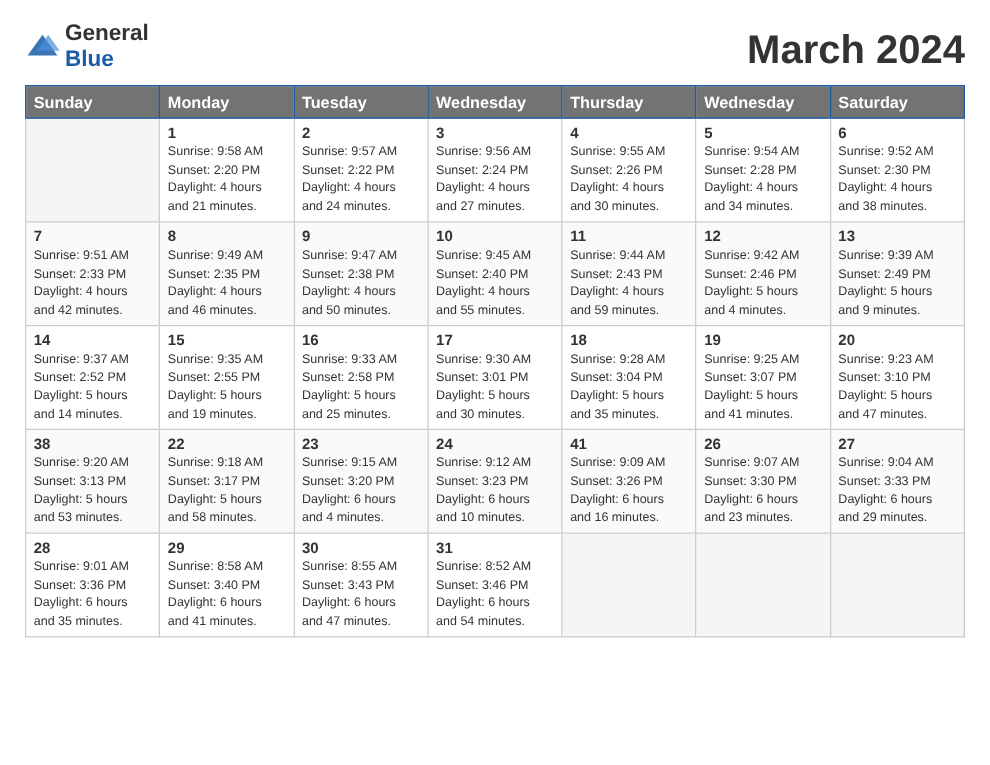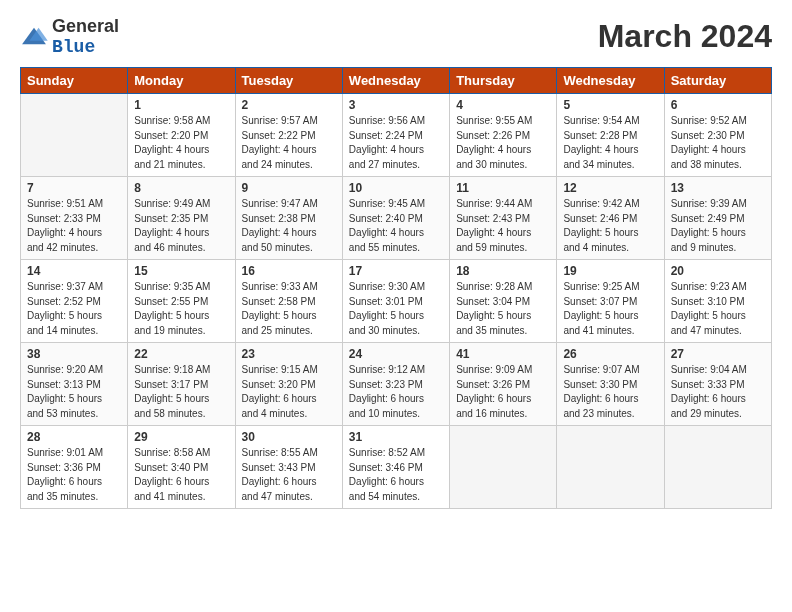--- a/index.html
+++ b/index.html
@@ -10,38 +10,37 @@
       height: 612px;
       overflow: hidden;
     }
     .page {
       width: 792px;
       padding: 16px 20px 12px 20px;
     }
     .header {
       display: flex;
       justify-content: space-between;
-      align-items: center;
+      align-items: flex-end;
       margin-bottom: 10px;
     }
     .logo {
       display: flex;
       align-items: center;
       gap: 4px;
     }
     .logo-text-general {
       font-size: 18px;
       font-weight: bold;
       color: #333;
     }
     .logo-text-blue {
       font-size: 18px;
       font-weight: bold;
       color: #1a5da6;
-      font-family: Liberation Mono, monospace;
     }
     .logo-icon {
       width: 28px;
       height: 22px;
     }
     .title-block {
       text-align: right;
     }
     .calendar-title {
       font-size: 32px;
@@ -51,21 +50,21 @@
     .calendar-subtitle {
       font-size: 14px;
       color: #555;
     }
     table {
       width: 100%;
       border-collapse: collapse;
       table-layout: fixed;
     }
     th {
-      background-color: #c2410c;
+      background-color: #737373;
       color: #fff;
       text-align: left;
       padding: 5px 6px;
       font-size: 13px;
       font-weight: bold;
       border: 1px solid #1a5da6;
     }
     td {
       vertical-align: top;
       padding: 4px 6px;

